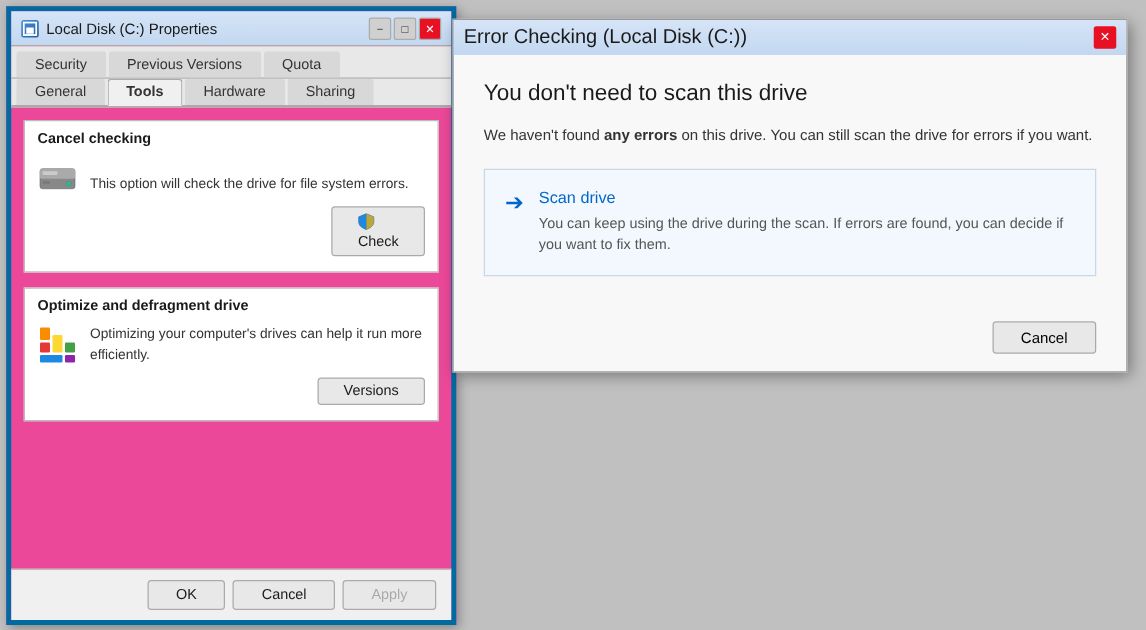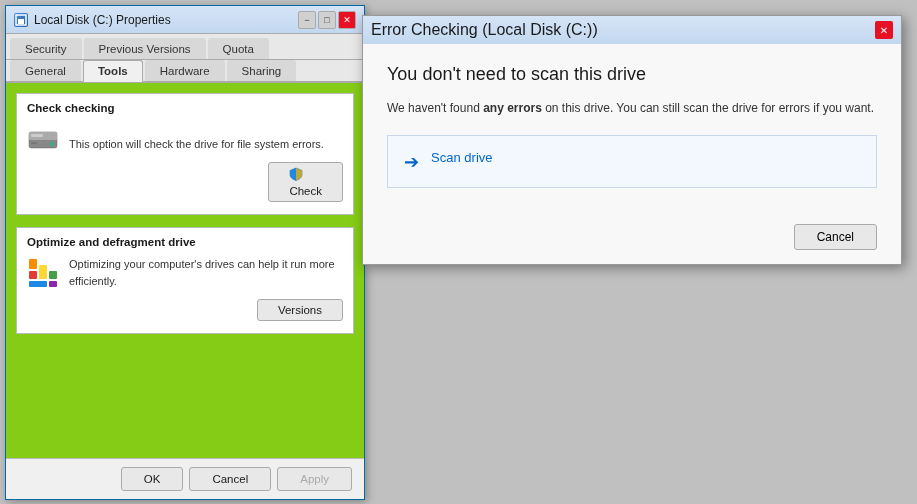--- a/index.html
+++ b/index.html
@@ -13,22 +13,22 @@
       position: relative;
     }
 
     
     .properties-window {
       position: absolute;
       top: 5px;
       left: 5px;
       width: 360px;
       height: 495px;
-      background: #84cc16;
-      border: 1px solid #0369a1;
+      background: #ec4899;
+      border: 4px solid #0369a1;
       box-shadow: 2px 2px 8px rgba(0,0,0,0.3);
     }
 
     .title-bar {
       background: linear-gradient(to bottom, #d6e4f7, #c2d8f0);
       height: 28px;
       display: flex;
       align-items: center;
       padding: 0 8px;
       border-bottom: 1px solid #aaa;
@@ -362,21 +362,21 @@
   <div class="tabs-row2">
     <div class="tab">General</div>
     <div class="tab active">Tools</div>
     <div class="tab">Hardware</div>
     <div class="tab">Sharing</div>
   </div>
 
   <div class="content-area">
 
     <div class="section-box">
-      <div class="section-title">Check checking</div>
+      <div class="section-title">Cancel checking</div>
       <div class="section-content">
 
         <svg class="drive-icon" viewBox="0 0 32 28" width="32" height="28">
           <rect x="2" y="8" width="28" height="16" rx="2" fill="#888" stroke="#666" stroke-width="0.5"></rect>
           <rect x="2" y="8" width="28" height="8" rx="1" fill="#aaa"></rect>
           <rect x="4" y="10" width="12" height="3" rx="1" fill="#ccc"></rect>
           <circle cx="25" cy="20" r="2" fill="#4a9" stroke="#2a7" stroke-width="0.5"></circle>
           <rect x="4" y="18" width="6" height="2" rx="1" fill="#777"></rect>
         </svg>
         <div>
@@ -436,20 +436,21 @@
   <div class="dialog-body">
     <div class="dialog-heading">You don't need to scan this drive</div>
     <div class="dialog-desc">
       We haven't found <em>any errors</em> on this drive. You can still scan the drive for errors if you want.
     </div>
 
     <div class="scan-option-box">
       <span class="arrow-icon">➔</span>
       <div class="scan-option-content">
         <div class="scan-option-title">Scan drive</div>
+        <div class="scan-option-desc">You can keep using the drive during the scan. If errors are found, you can decide if you want to fix them.</div>
       </div>
     </div>
   </div>
 
   <div class="dialog-footer">
     <button class="dialog-cancel-btn">Cancel</button>
   </div>
 </div>
 
 </body></html>

